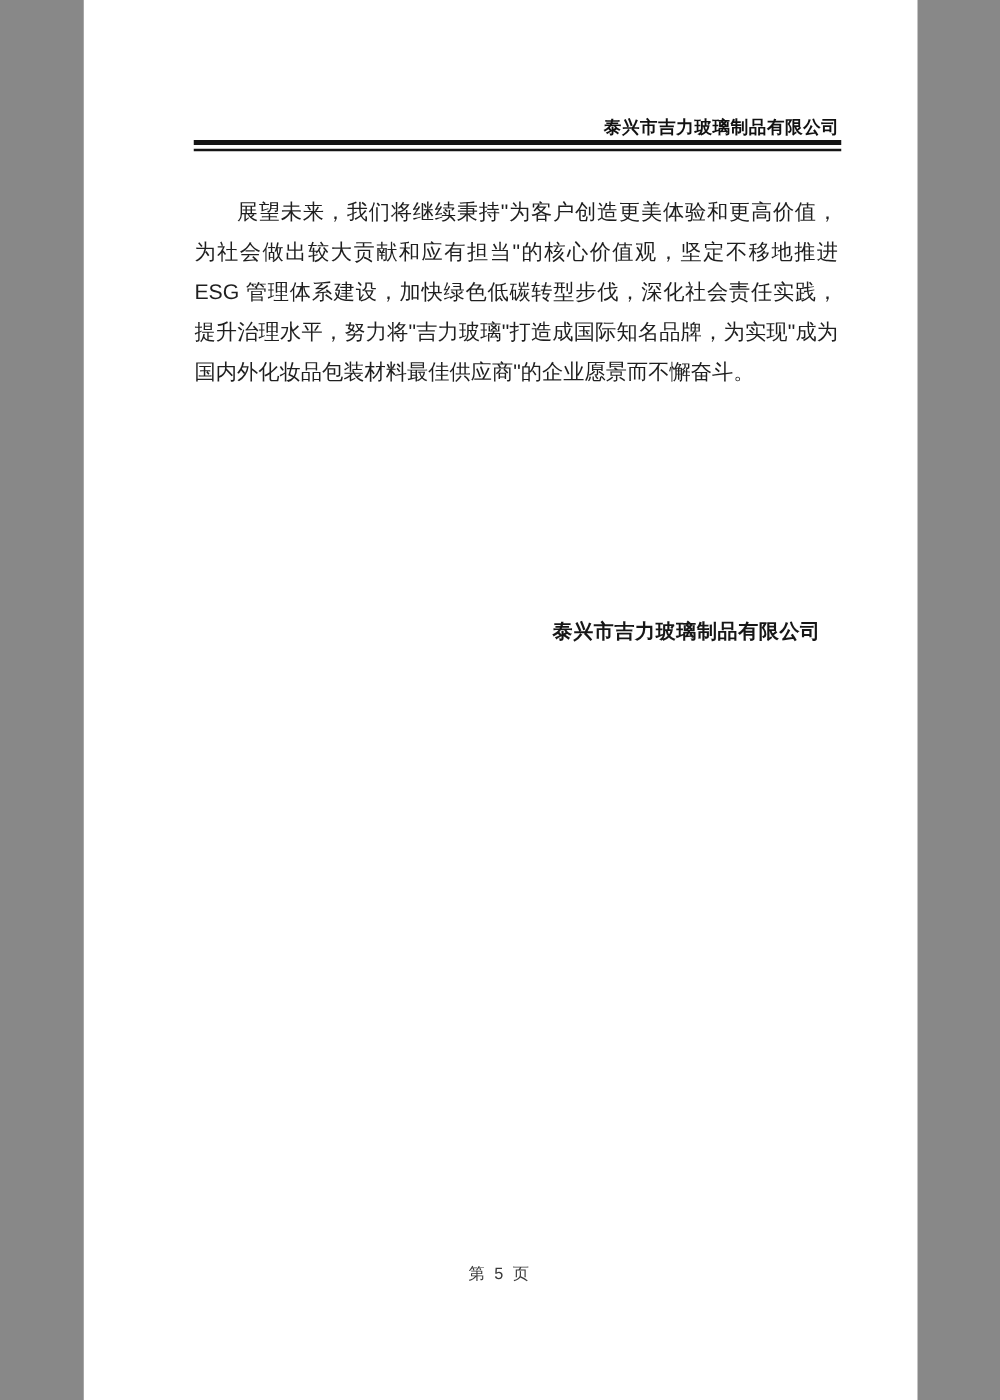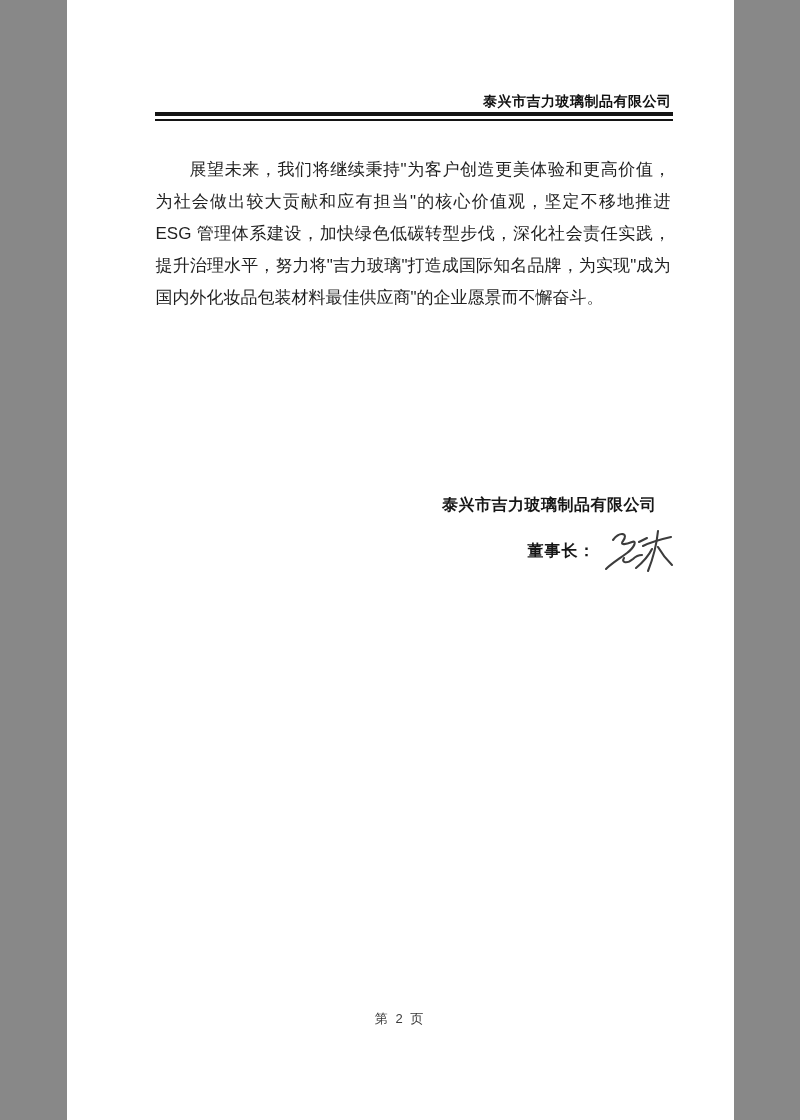--- a/index.html
+++ b/index.html
@@ -89,32 +89,16 @@
     <div class="rule-thick"></div>
     <div class="rule-thin"></div>
   </div>
 
   <div class="content">
     <p>展望未来，我们将继续秉持"为客户创造更美体验和更高价值，为社会做出较大贡献和应有担当"的核心价值观，坚定不移地推进 ESG 管理体系建设，加快绿色低碳转型步伐，深化社会责任实践，提升治理水平，努力将"吉力玻璃"打造成国际知名品牌，为实现"成为国内外化妆品包装材料最佳供应商"的企业愿景而不懈奋斗。</p>
   </div>
 
   <div class="sig-company">泰兴市吉力玻璃制品有限公司</div>
 
-  <div class="sig-row">
-    <span class="sig-title">董事长：</span>
-    <svg class="sig-svg" width="78" height="46" viewBox="0 0 78 46">
-      <g fill="none" stroke="#3c3c3c" stroke-width="2.1" stroke-linecap="round" stroke-linejoin="round">
 
-        <path d="M15,12 C22,3 31,5 25,13 C21,18 29,16 34,14 C39,12 37,19 29,25 C21,31 13,36 8,41"></path>
-        <path d="M26,30 C23,35 29,36 35,31 C38,28 41,27 44,27"></path>
-        <path d="M41,14 L49,10"></path>
-
-        <path d="M60,3 C59,13 56,28 50,43"></path>
-        <path d="M45,18 C53,14 64,11 73,9"></path>
-        <path d="M54,21 C50,29 44,35 38,40"></path>
-        <path d="M60,19 C64,26 69,32 74,37"></path>
-      </g>
-    </svg>
-  </div>
-
-  <div class="footer">第 2 页</div>
+  <div class="footer">第 5 页</div>
 
 </div>
 
 </body></html>

